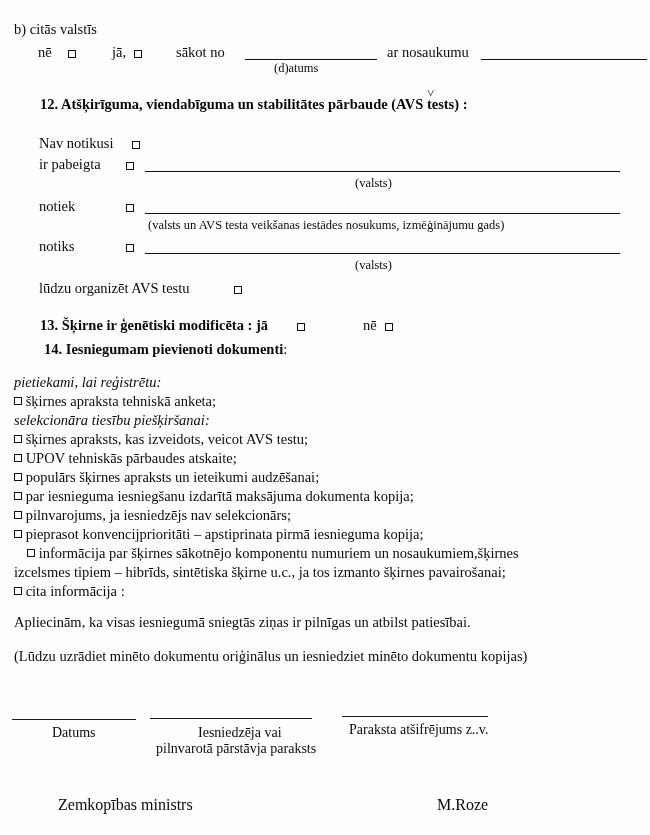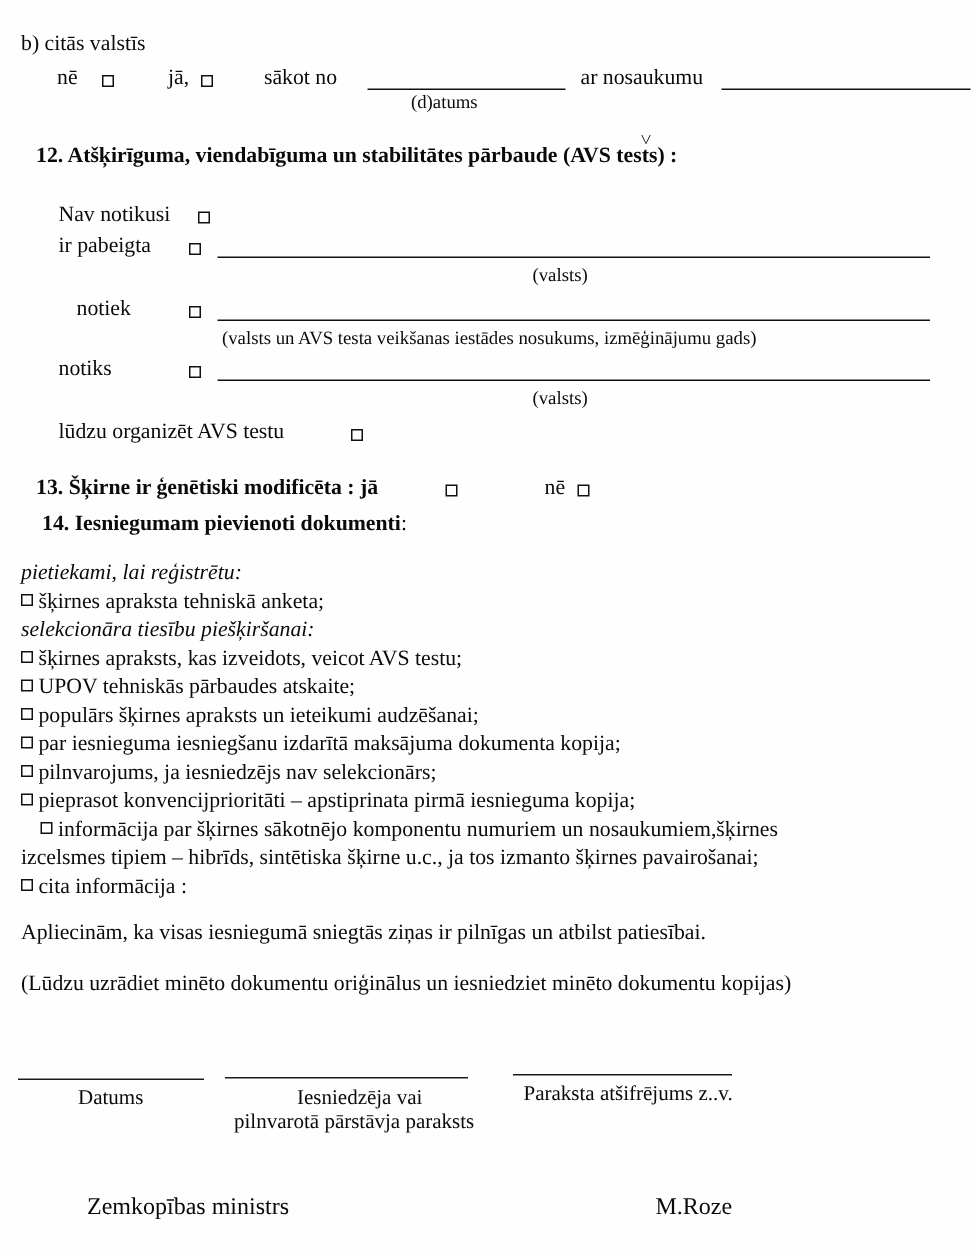--- a/index.html
+++ b/index.html
@@ -50,21 +50,21 @@
   }
 
   
   .caron {
     position: absolute;
     font-size: 13px;
     line-height: 1;
     color: #111;
   }
 
-  .sect-head { font-weight: bold; font-size: 14.5px; }
+  .sect-head { font-weight: bold; font-size: 14.5px; margin-left: 16px; }
   .body-txt  { font-size: 14.5px; }
   .small-cap { font-size: 12.5px; }
   .sig-lbl   { font-size: 14px; }
   .minister  { font-size: 16px; }
 </style>
 </head>
 <body>
 
 <div class="page">
 
@@ -88,21 +88,21 @@
   <div class="t sect-head" style="left:24px; top:97px;">12. Atšķirīguma, viendabīguma un stabilitātes pārbaude (AVS  tests) :</div>
 
   <div class="t body-txt" style="left:39px; top:136px;">Nav notikusi</div>
   <span class="cb cbpos" style="left:132px; top:141px;"></span>
 
   <div class="t body-txt" style="left:39px; top:157px;">ir pabeigta</div>
   <span class="cb cbpos" style="left:126px; top:162px;"></span>
   <div class="rule" style="left:145px; top:171px; width:475px;"></div>
   <div class="t small-cap" style="left:355px; top:177px;">(valsts)</div>
 
-  <div class="t body-txt" style="left:51px; top:199px;">notiek</div>
+  <div class="t body-txt" style="left:39px; top:199px;">notiek</div>
   <span class="cb cbpos" style="left:126px; top:204px;"></span>
   <div class="rule" style="left:145px; top:213px; width:475px;"></div>
   <div class="t small-cap" style="left:148px; top:219px;">(valsts un AVS testa  veikšanas iestādes nosukums,  izmēģinājumu gads)</div>
 
   <div class="t body-txt" style="left:39px; top:239px;">notiks</div>
   <span class="cb cbpos" style="left:126px; top:244px;"></span>
   <div class="rule" style="left:145px; top:253px; width:475px;"></div>
   <div class="t small-cap" style="left:355px; top:259px;">(valsts)</div>
 
   <div class="t body-txt" style="left:39px; top:281px;">lūdzu organizēt AVS testu</div>

